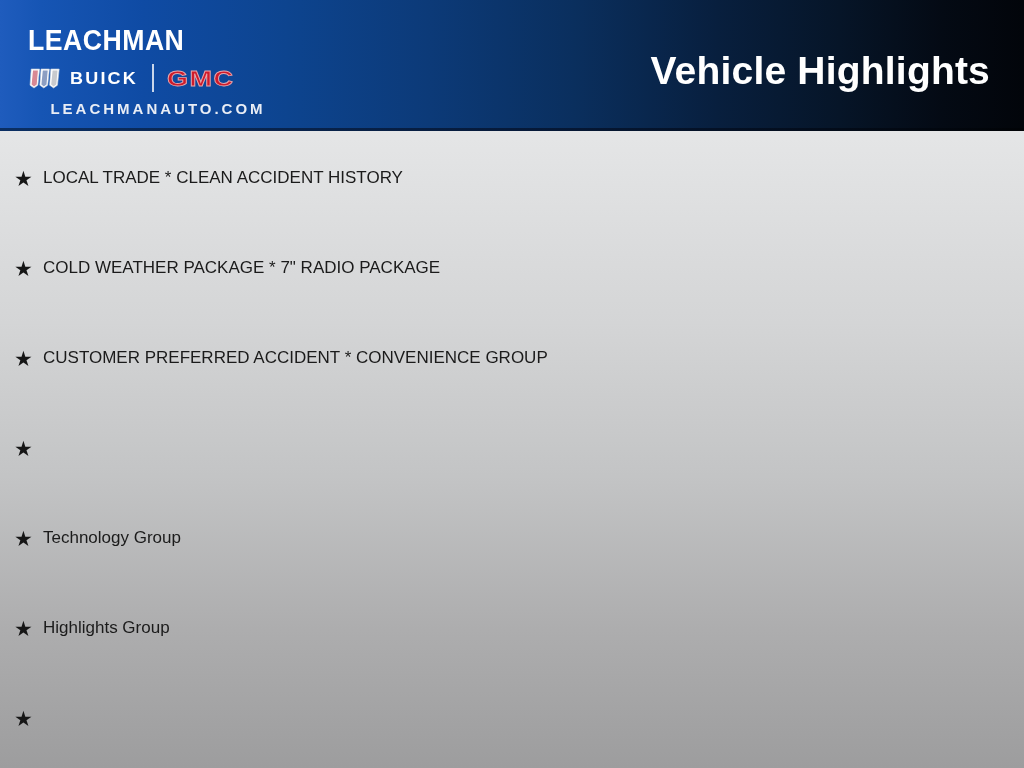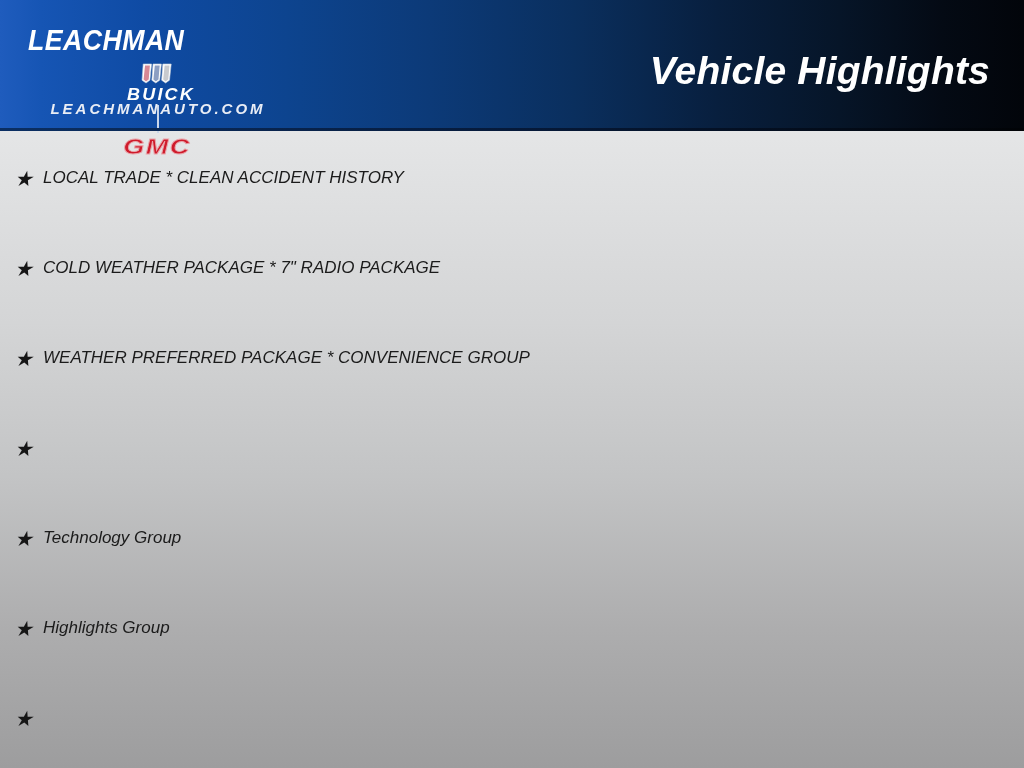--- a/index.html
+++ b/index.html
@@ -11,21 +11,20 @@
   body {
     font-family: "Liberation Sans", sans-serif;
   }
 
   #page {
     position: relative;
     width: 1024px;
     height: 768px;
     overflow: hidden;
     background: linear-gradient(to bottom, #eff0f1 0%, #e4e5e6 18%, #d4d5d6 42%, #c3c4c5 62%, #adadae 82%, #9d9d9e 100%);
-    font-style: italic;
   }
 
   
   #header {
     position: absolute;
     left: 0;
     top: 0;
     width: 1024px;
     height: 131px;
     background: linear-gradient(to right,
@@ -78,21 +77,20 @@
   }
 
   #logo-brandrow {
     position: absolute;
     left: 28px;
     top: 63px;
     width: 258px;
     height: 30px;
     display: flex;
     align-items: center;
-    flex-direction: column;
   }
   #buick-shield {
     display: block;
     width: 34px;
     height: 21px;
     flex: none;
   }
   #buick-word {
     color: #ffffff;
     font-size: 18px;
@@ -223,21 +221,21 @@
       <li class="highlight-row" style="top: 27px;">
         <span class="bullet-star">★</span>
         <span class="highlight-text">LOCAL TRADE * CLEAN ACCIDENT HISTORY</span>
       </li>
       <li class="highlight-row" style="top: 117px;">
         <span class="bullet-star">★</span>
         <span class="highlight-text">COLD WEATHER PACKAGE * 7" RADIO PACKAGE</span>
       </li>
       <li class="highlight-row" style="top: 207px;">
         <span class="bullet-star">★</span>
-        <span class="highlight-text">WEATHER PREFERRED PACKAGE * CONVENIENCE GROUP</span>
+        <span class="highlight-text">CUSTOMER PREFERRED ACCIDENT * CONVENIENCE GROUP</span>
       </li>
       <li class="highlight-row" style="top: 297px;">
         <span class="bullet-star">★</span>
       </li>
       <li class="highlight-row" style="top: 387px;">
         <span class="bullet-star">★</span>
         <span class="highlight-text">Technology Group</span>
       </li>
       <li class="highlight-row" style="top: 477px;">
         <span class="bullet-star">★</span>

